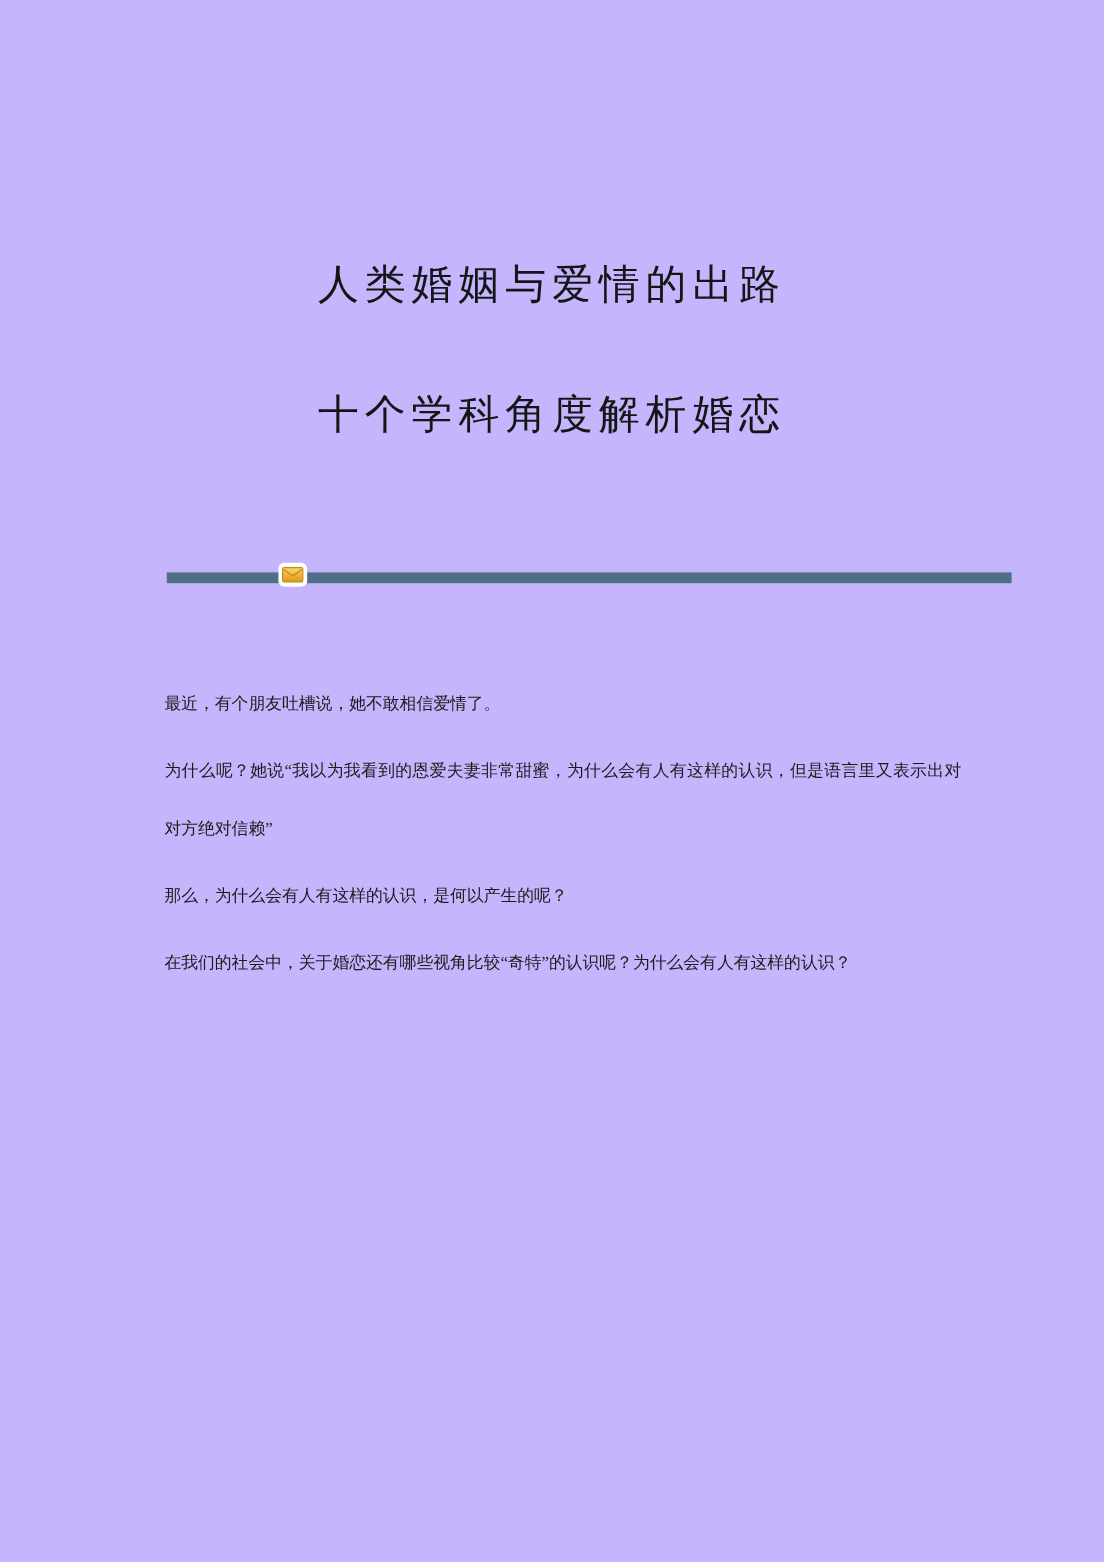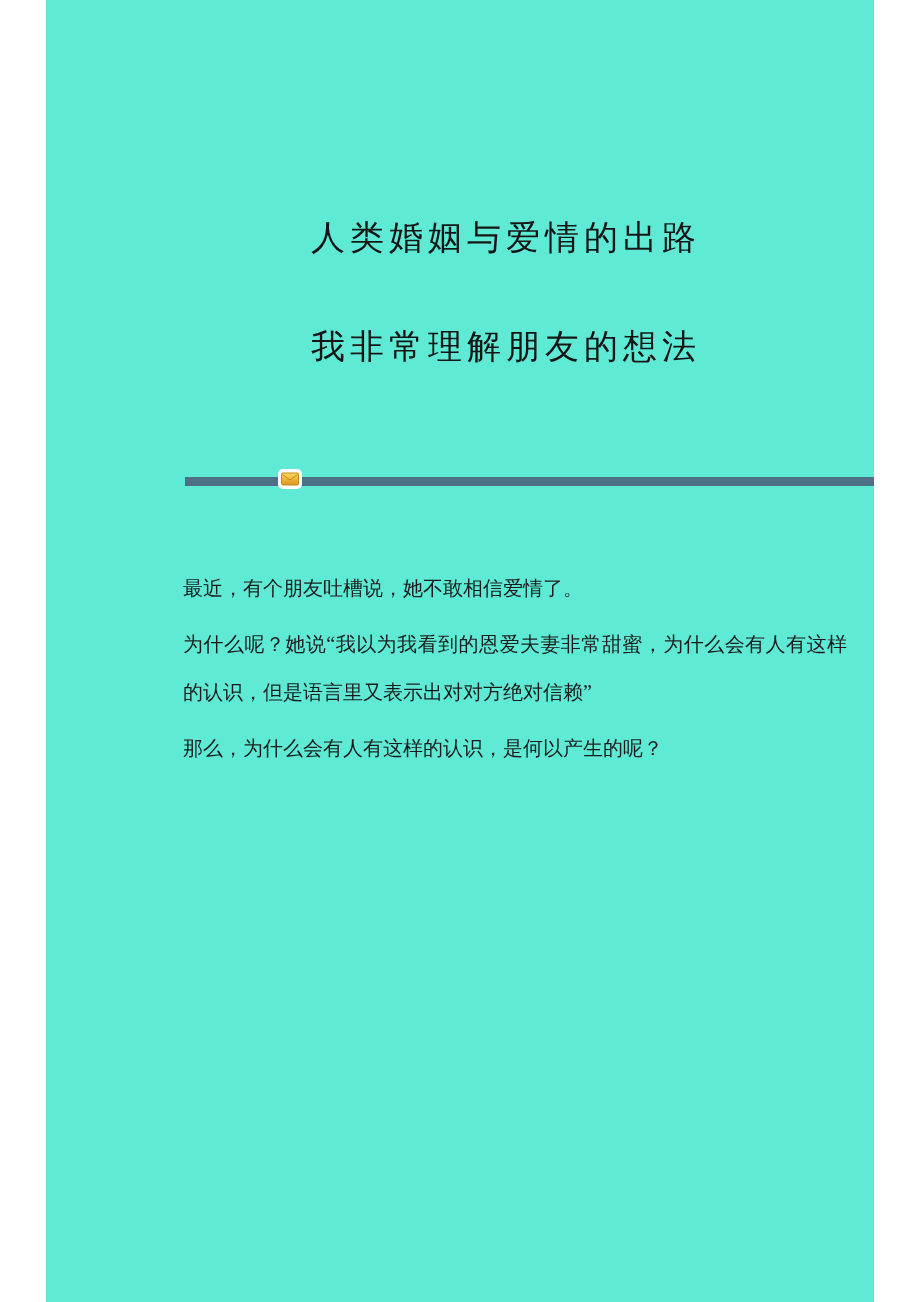--- a/index.html
+++ b/index.html
@@ -2,24 +2,24 @@
 <html><head>
 <meta charset="utf-8">
 <style>
   html, body {
     margin: 0;
     padding: 0;
     background: #ffffff;
   }
   .page {
     position: relative;
-    width: 828px;
+    width: 920px;
     height: 1302px;
     margin: 0 auto;
-    background: #5eead4;
+    background: #c4b5fd;
     overflow: hidden;
     font-family: "Liberation Serif", "DejaVu Serif", serif;
     color: #1b1b1b;
   }
   .doc-title {
     position: absolute;
     left: 0;
     width: 920px;
     margin: 0;
     text-align: center;
@@ -54,36 +54,36 @@
   .divider-icon svg { display: block; }
 
   .body-text {
     position: absolute;
     top: 564px;
     left: 137px;
     width: 664px;
   }
   .body-text p {
     margin: 0 0 8px 0;
-    font-size: 20px;
+    font-size: 14px;
     line-height: 48px;
     text-align: justify;
     text-justify: inter-ideograph;
     letter-spacing: 0;
     color: #1b1b1b;
   }
 </style>
 </head>
 <body>
 
 <div class="page">
 
   <h1 class="doc-title line1">人类婚姻与爱情的出路</h1>
 
-  <h2 class="doc-title line2">我非常理解朋友的想法</h2>
+  <h2 class="doc-title line2">十个学科角度解析婚恋</h2>
 
   <div class="divider-bar" style="background: rgb(78, 112, 134);"></div>
 
   <span class="divider-icon">
     <svg width="18" height="14" viewBox="0 0 18 14" xmlns="http://www.w3.org/2000/svg">
       <defs>
         <linearGradient id="goldGrad" x1="0" y1="0" x2="0" y2="1">
           <stop offset="0" stop-color="#fbd968"></stop>
           <stop offset="0.5" stop-color="#f0b63c"></stop>
           <stop offset="1" stop-color="#d9971f"></stop>
@@ -92,15 +92,16 @@
       <rect x="0.5" y="1" width="17" height="12" rx="1.5" fill="url(#goldGrad)" stroke="#c08a18" stroke-width="1"></rect>
       <path d="M1.5 2.5 L9 8 L16.5 2.5" fill="none" stroke="#c08a18" stroke-width="1"></path>
       <path d="M2 11.5 L7 7.5 M16 11.5 L11 7.5" fill="none" stroke="#e3a92c" stroke-width="0.8"></path>
     </svg>
   </span>
 
   <div class="body-text">
     <p>最近，有个朋友吐槽说，她不敢相信爱情了。</p>
     <p>为什么呢？她说“我以为我看到的恩爱夫妻非常甜蜜，为什么会有人有这样的认识，但是语言里又表示出对对方绝对信赖”</p>
     <p>那么，为什么会有人有这样的认识，是何以产生的呢？</p>
+    <p>在我们的社会中，关于婚恋还有哪些视角比较“奇特”的认识呢？为什么会有人有这样的认识？</p>
   </div>
 
 </div>
 
 </body></html>

